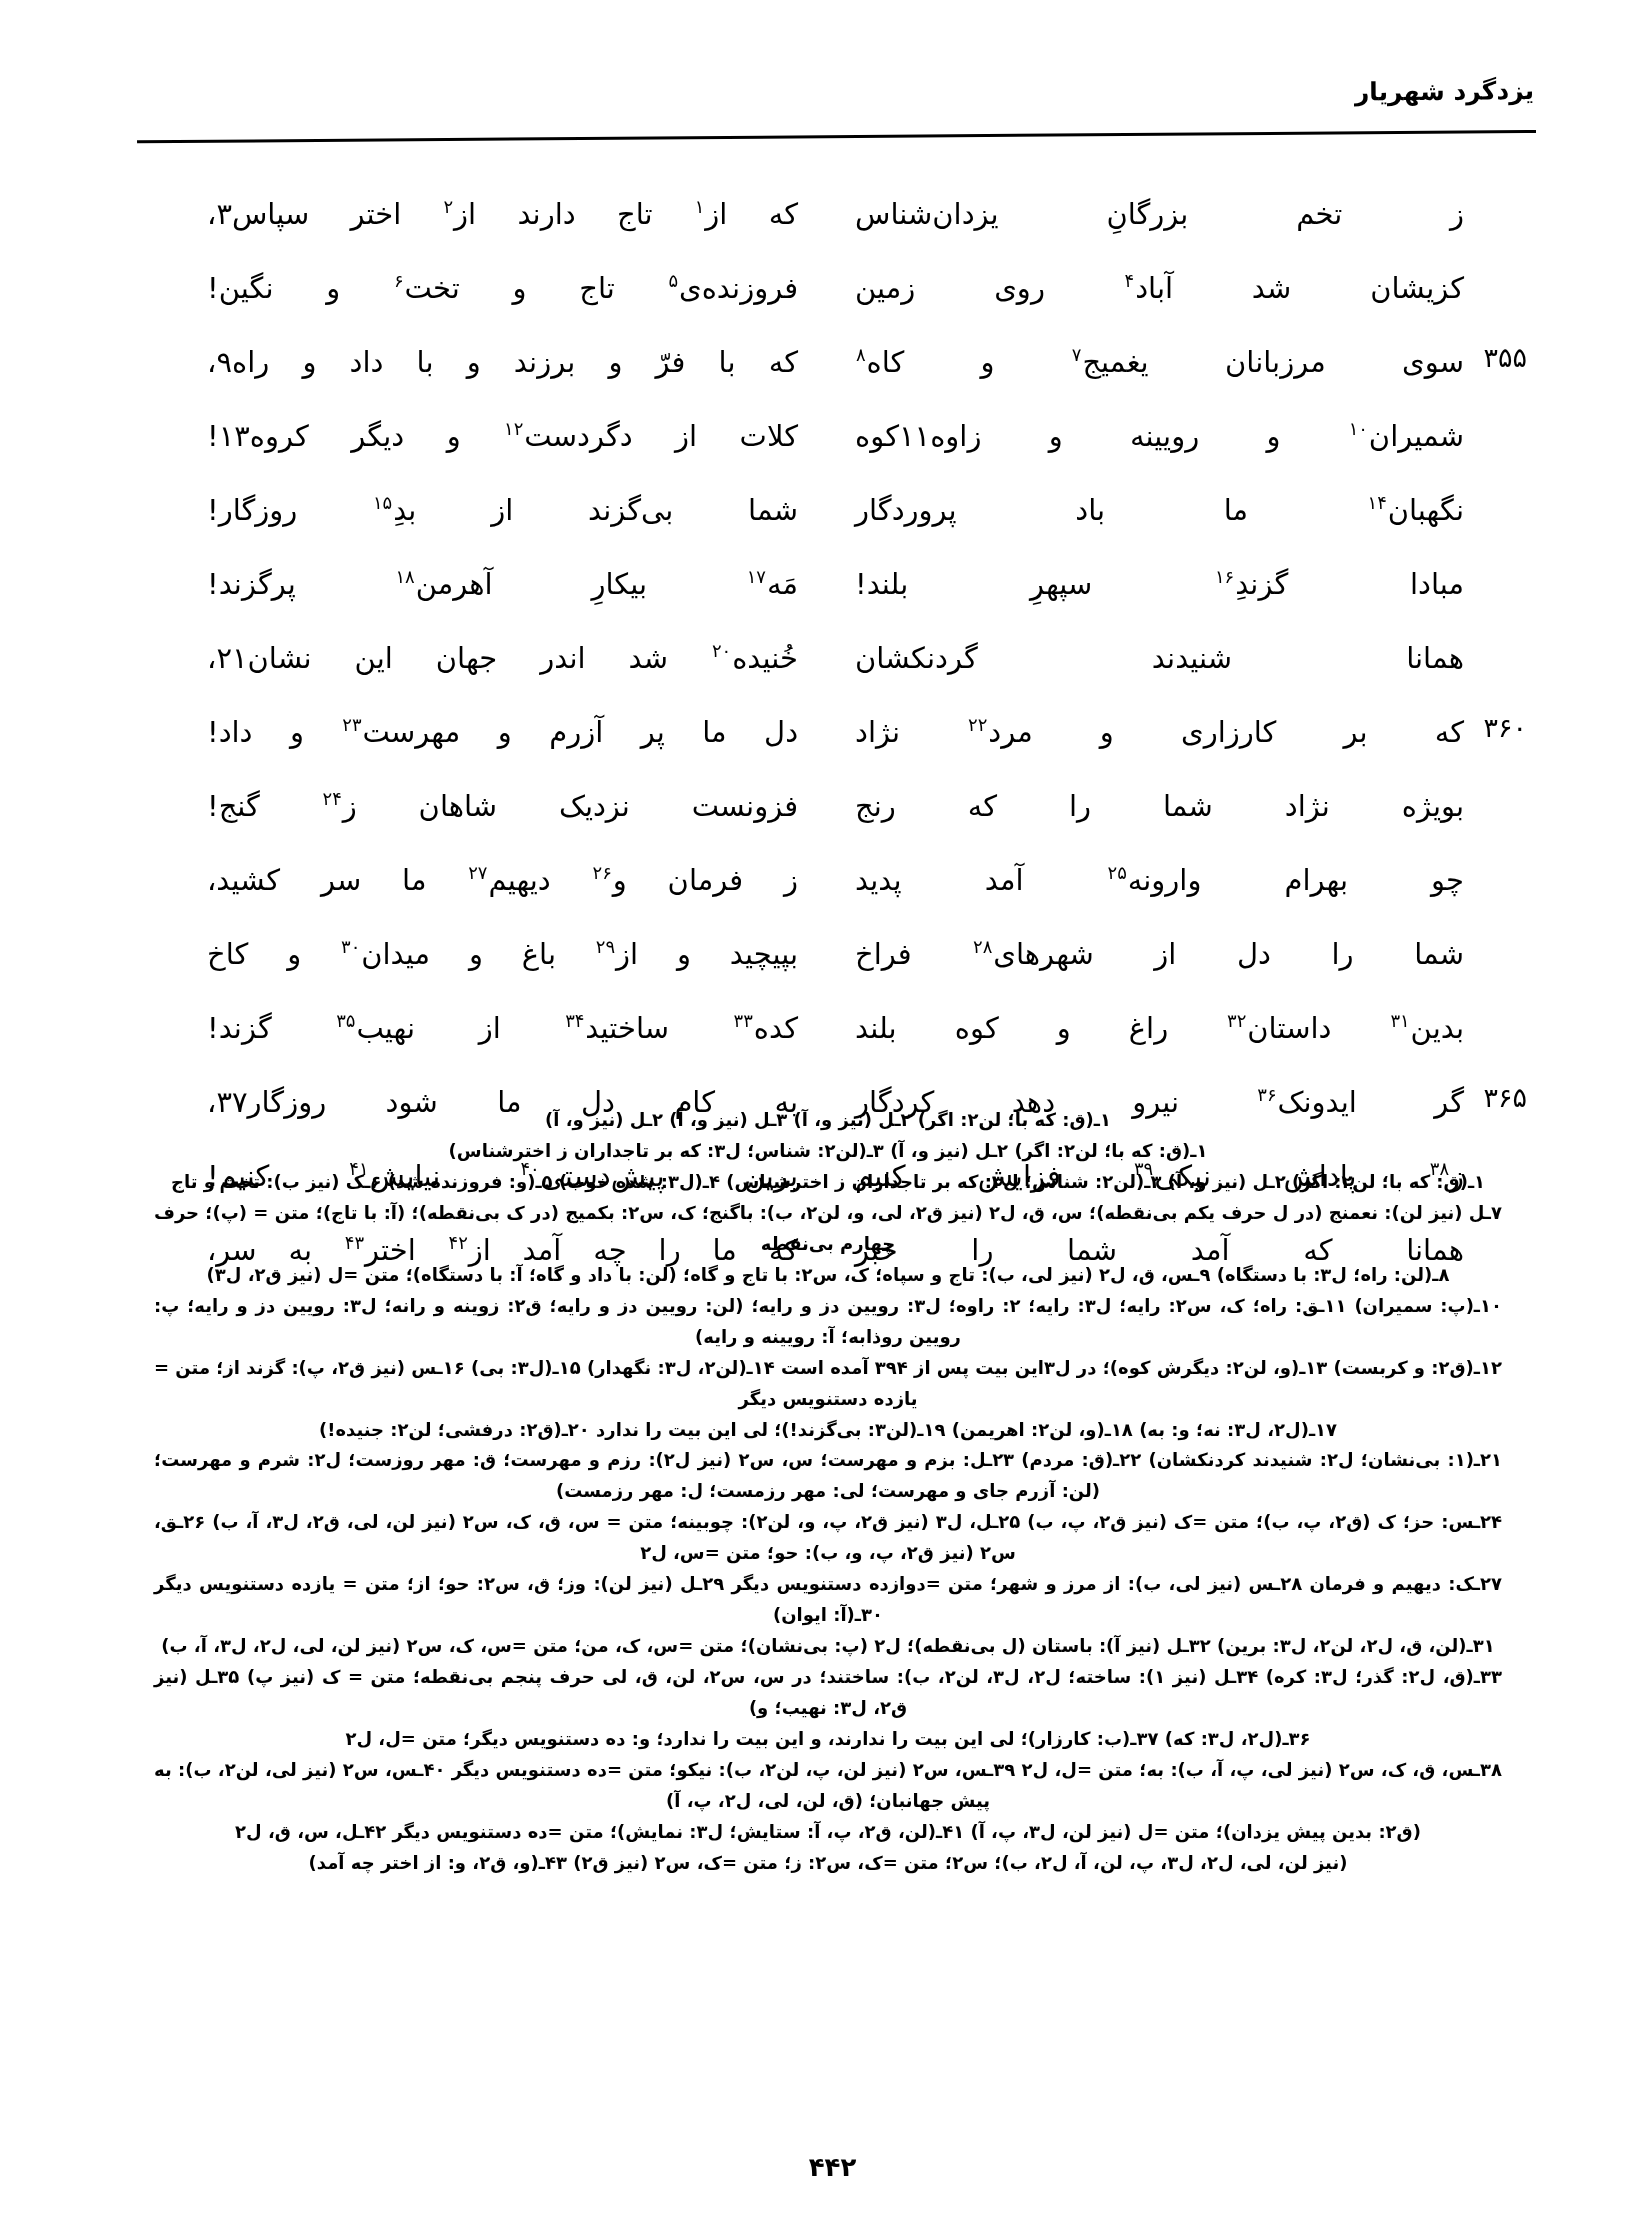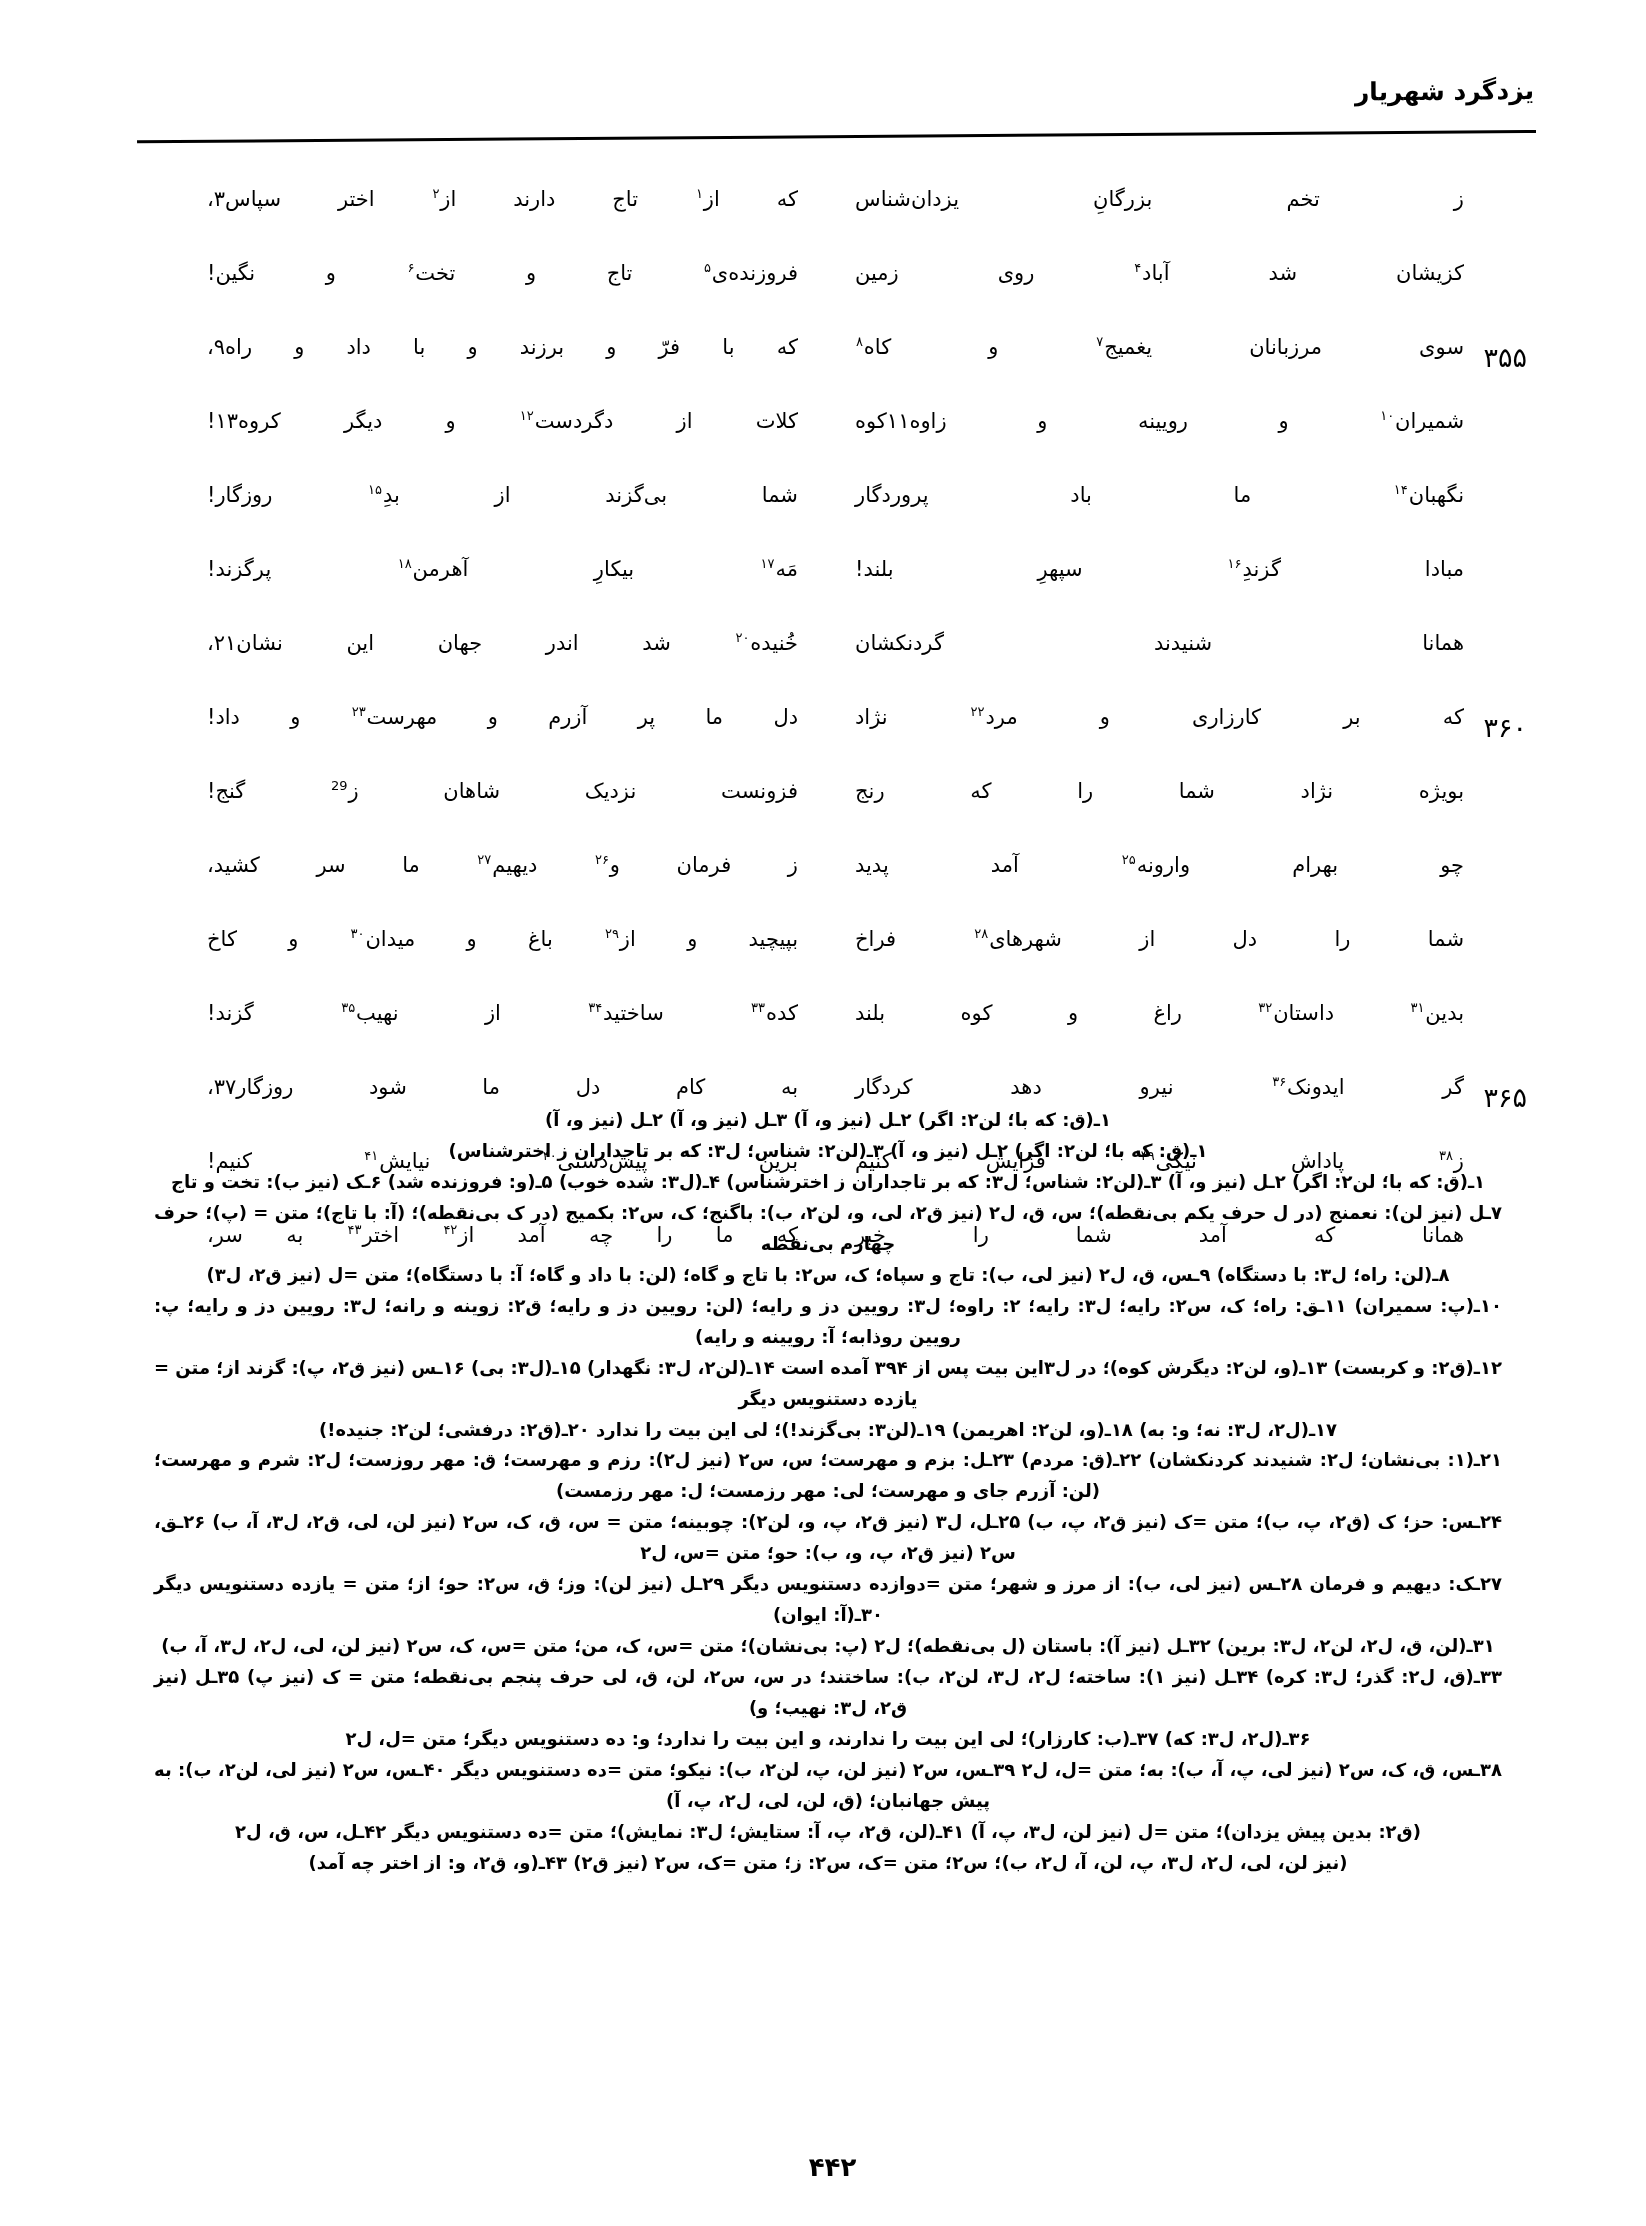--- a/index.html
+++ b/index.html
@@ -61,24 +61,25 @@
     position:absolute;
     right:-1.8px;
     top:9.2px;
     width:65px;
     font-size:27px;
     font-weight:400;
     text-align:center;
     white-space:nowrap;
   }
   .hemi{
-    font-size:21px;
+    font-size:29px;
     line-height:1.42;
     white-space:nowrap;
     position:relative;
+    margin-top:9px;
   }
   .hemi.right{
     position:absolute;
     right:72px;
     width:609px;
     text-align:justify;
     text-align-last:justify;
   }
   .hemi.left{
     position:absolute;
@@ -168,21 +169,21 @@
         <div class="hemi left"><span class="w">خُنیده<sup>۲۰</sup></span> <span class="w">شد</span> <span class="w">اندر</span> <span class="w">جهان</span> <span class="w">این</span> <span class="w">نشان۲۱،</span></div>
       </div>
       <div class="bayt">
         <div class="num">۳۶۰</div>
         <div class="hemi right"><span class="w">که</span> <span class="w">بر</span> <span class="w">کارزاری</span> <span class="w">و</span> <span class="w">مرد<sup>۲۲</sup></span> <span class="w">نژاد</span></div>
         <div class="hemi left"><span class="w">دل</span> <span class="w">ما</span> <span class="w">پر</span> <span class="w">آزرم</span> <span class="w">و</span> <span class="w">مهرست<sup>۲۳</sup></span> <span class="w">و</span> <span class="w">داد!</span></div>
       </div>
       <div class="bayt">
         <div class="num"></div>
         <div class="hemi right"><span class="w">بویژه</span> <span class="w">نژاد</span> <span class="w">شما</span> <span class="w">را</span> <span class="w">که</span> <span class="w">رنج</span></div>
-        <div class="hemi left"><span class="w">فزونست</span> <span class="w">نزدیک</span> <span class="w">شاهان</span> <span class="w">ز<sup>29</sup></span> <span class="w">گنج!</span></div>
+        <div class="hemi left"><span class="w">فزونست</span> <span class="w">نزدیک</span> <span class="w">شاهان</span> <span class="w">ز<sup>۲۴</sup></span> <span class="w">گنج!</span></div>
       </div>
       <div class="bayt">
         <div class="num"></div>
         <div class="hemi right"><span class="w">چو</span> <span class="w">بهرام</span> <span class="w">وارونه<sup>۲۵</sup></span> <span class="w">آمد</span> <span class="w">پدید</span></div>
         <div class="hemi left"><span class="w">ز</span> <span class="w">فرمان</span> <span class="w">و<sup>۲۶</sup></span> <span class="w">دیهیم<sup>۲۷</sup></span> <span class="w">ما</span> <span class="w">سر</span> <span class="w">کشید،</span></div>
       </div>
       <div class="bayt">
         <div class="num"></div>
         <div class="hemi right"><span class="w">شما</span> <span class="w">را</span> <span class="w">دل</span> <span class="w">از</span> <span class="w">شهرهای<sup>۲۸</sup></span> <span class="w">فراخ</span></div>
         <div class="hemi left"><span class="w">بپیچید</span> <span class="w">و</span> <span class="w">از<sup>۲۹</sup></span> <span class="w">باغ</span> <span class="w">و</span> <span class="w">میدان<sup>۳۰</sup></span> <span class="w">و</span> <span class="w">کاخ</span></div>

